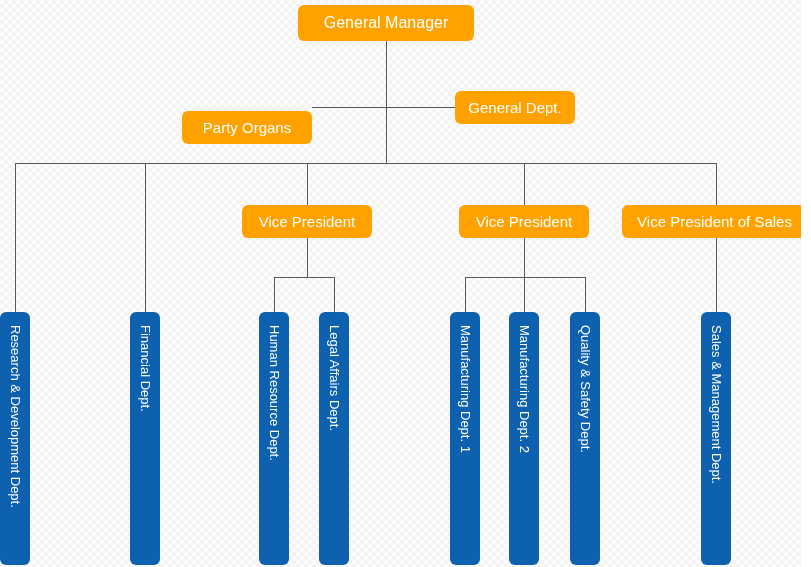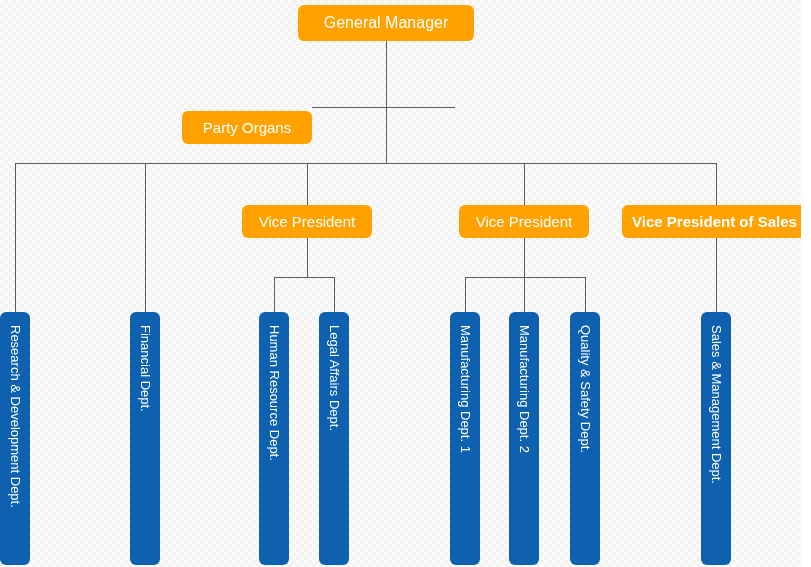--- a/index.html
+++ b/index.html
@@ -76,26 +76,27 @@
   <div class="line h" style="left:465px; top:277px; width:120px;"></div>
   <div class="line v" style="left:465px; top:277px; height:35px;"></div>
   <div class="line v" style="left:585px; top:277px; height:35px;"></div>
 
   <div class="line v" style="left:716px; top:238px; height:74px;"></div>
 
   <div class="node mgr root" style="left:298px; top:5px;   width:176px; height:36px;">General Manager</div>
 
   <div class="node mgr" style="left:182px; top:91px;  width:130px; height:33px;margin-top:20px;">Party Organs</div>
 
+  <div class="node mgr" style="left:455px; top:91px;  width:120px; height:33px;">General Dept.</div>
 
   <div class="node mgr" style="left:242px; top:205px; width:130px; height:33px;">Vice President</div>
 
   <div class="node mgr" style="left:459px; top:205px; width:130px; height:33px;">Vice President</div>
 
-  <div class="node mgr" style="left:622px; top:205px; width:185px; height:33px;font-weight:bold;">Vice President of Sales</div>
+  <div class="node mgr" style="left:622px; top:205px; width:185px; height:33px;">Vice President of Sales</div>
 
   <div class="node dept" style="left:0px;   top:312px;">Research &amp; Development Dept.</div>
 
   <div class="node dept" style="left:130px; top:312px;">Financial Dept.</div>
 
   <div class="node dept" style="left:259px; top:312px;">Human Resource Dept.</div>
 
   <div class="node dept" style="left:319px; top:312px;">Legal Affairs Dept.</div>
 
   <div class="node dept" style="left:450px; top:312px;">Manufacturing Dept. 1</div>

